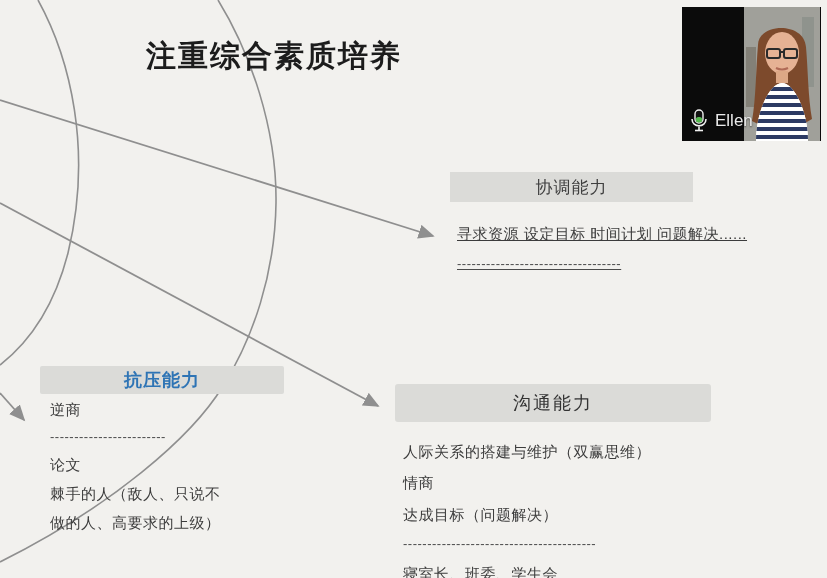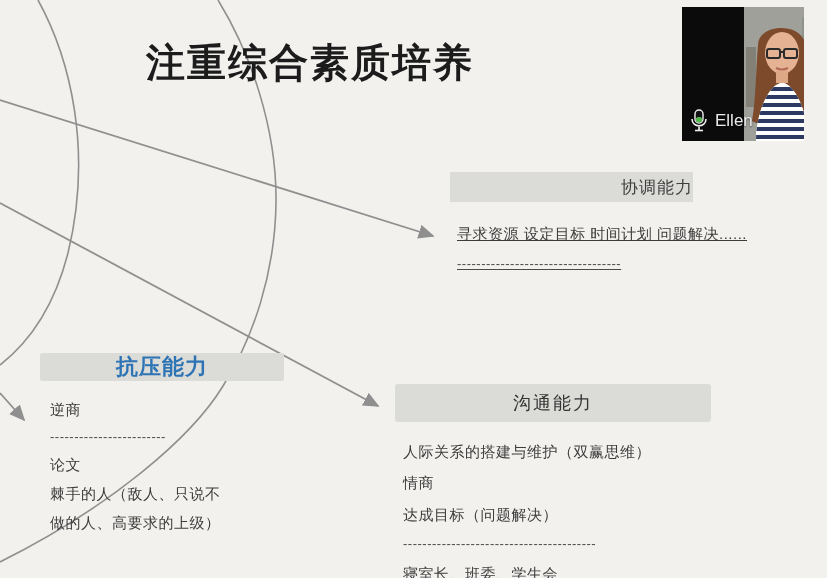--- a/index.html
+++ b/index.html
@@ -11,43 +11,43 @@
   html,body{width:827px;height:578px;}
   body{
     font-family:"Liberation Sans","DejaVu Sans",sans-serif;
     background:var(--bg); position:relative; overflow:hidden;
     color:var(--text-dark);
   }
   #stage{position:absolute;inset:0;}
   svg.decor{position:absolute;left:0;top:0;pointer-events:none;}
   .title{
     position:absolute;left:146px;top:36px;
-    font-size:39px;font-weight:bold;color:var(--title-dark);
+    font-size:30px;font-weight:bold;color:var(--title-dark);
     letter-spacing:2px;
   }
   .bar{
     position:absolute;background:var(--bar-gray);
     display:flex;align-items:center;justify-content:center;
     color:#3f3f3f;
   }
-  .bar.coordination{left:450px;top:172px;width:243px;height:30px;font-size:17px;letter-spacing:1px;justify-content:flex-end;}
-  .bar.stress{left:40px;top:353px;width:244px;height:28px;font-size:22px;font-weight:bold;color:var(--accent-blue);letter-spacing:1px;border-radius:2px;}
+  .bar.coordination{left:450px;top:172px;width:243px;height:30px;font-size:17px;letter-spacing:1px;}
+  .bar.stress{left:40px;top:366px;width:244px;height:28px;font-size:18px;font-weight:bold;color:var(--accent-blue);letter-spacing:1px;border-radius:2px;}
   .bar.communication{left:395px;top:384px;width:316px;height:38px;font-size:18px;letter-spacing:2px;color:#333;border-radius:3px;}
   .textblock{position:absolute;font-size:15px;line-height:1.55;color:var(--text-dark);}
   .textblock .line{white-space:nowrap;letter-spacing:0.5px;}
   .divider{color:#4a4a4a;letter-spacing:1.5px;font-size:13px;white-space:nowrap;}
   .tb-coordination{left:457px;top:222px;}
   .tb-coordination .line{margin-bottom:9px;text-decoration:underline;}
   .tb-stress{left:50px;top:398px;line-height:1.6;}
   .tb-stress .line{margin-bottom:5px;}
   .tb-communication{left:403px;top:440px;}
   .tb-communication .line{margin-bottom:8px;}
   
   .webcam{
-    position:absolute;left:682px;top:7px;width:122px;height:134px;
+    position:absolute;left:682px;top:7px;width:139px;height:134px;
     background:var(--cam-black);overflow:hidden;
   }
   .webcam .video{
     position:absolute;left:62px;top:0;width:76px;height:134px;
     background:linear-gradient(180deg,#a8a8a2 0%,#9b9b95 45%,#8e8e88 100%);
   }
   .webcam .namebar{
     position:absolute;left:8px;bottom:8px;display:flex;align-items:center;gap:7px;
     z-index:3;
   }

